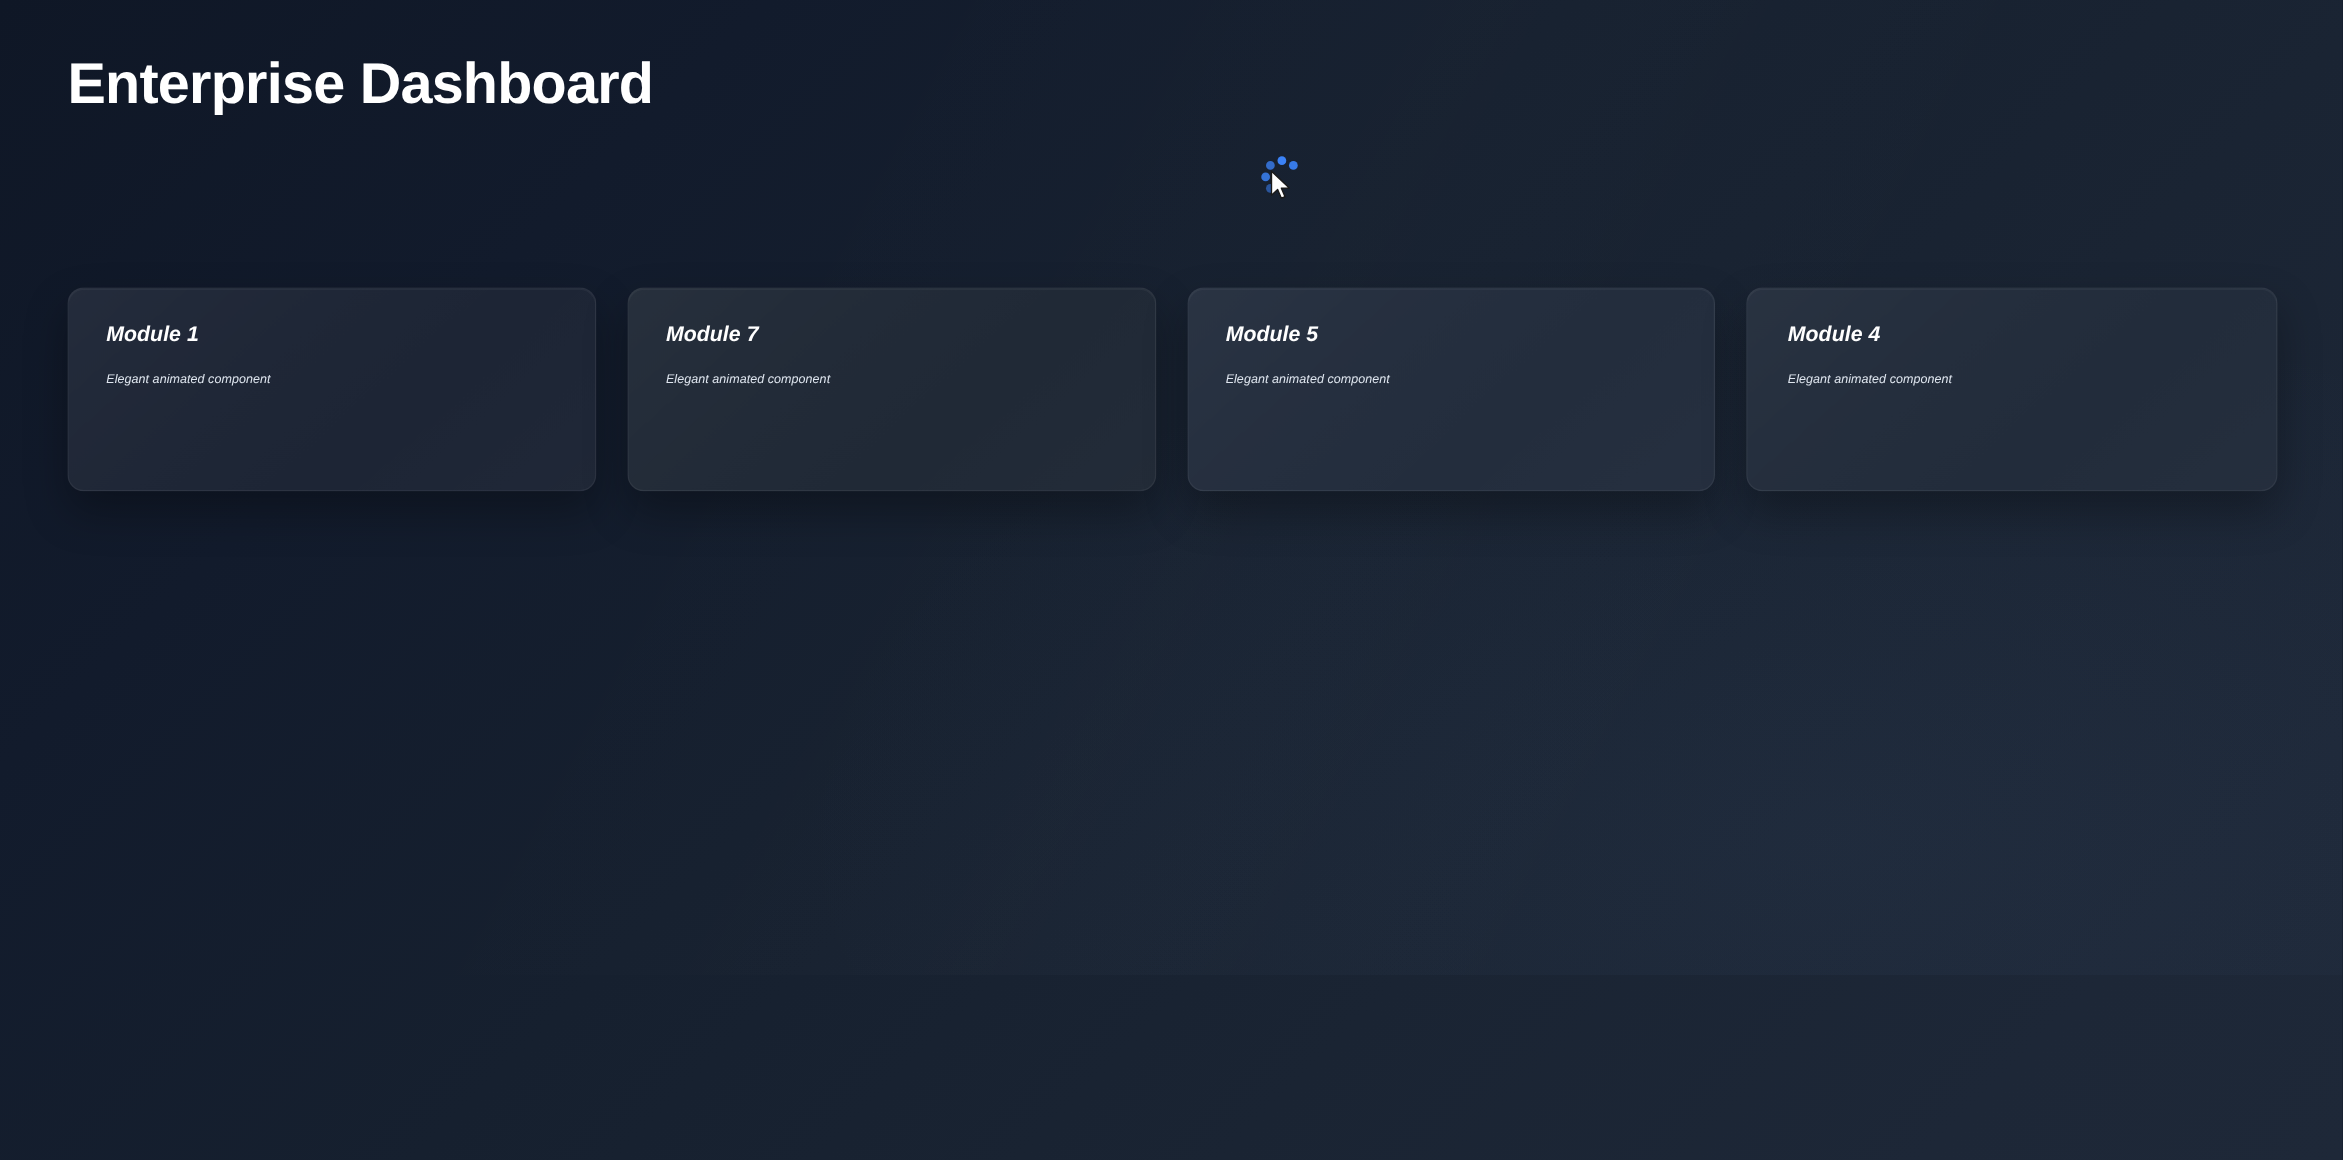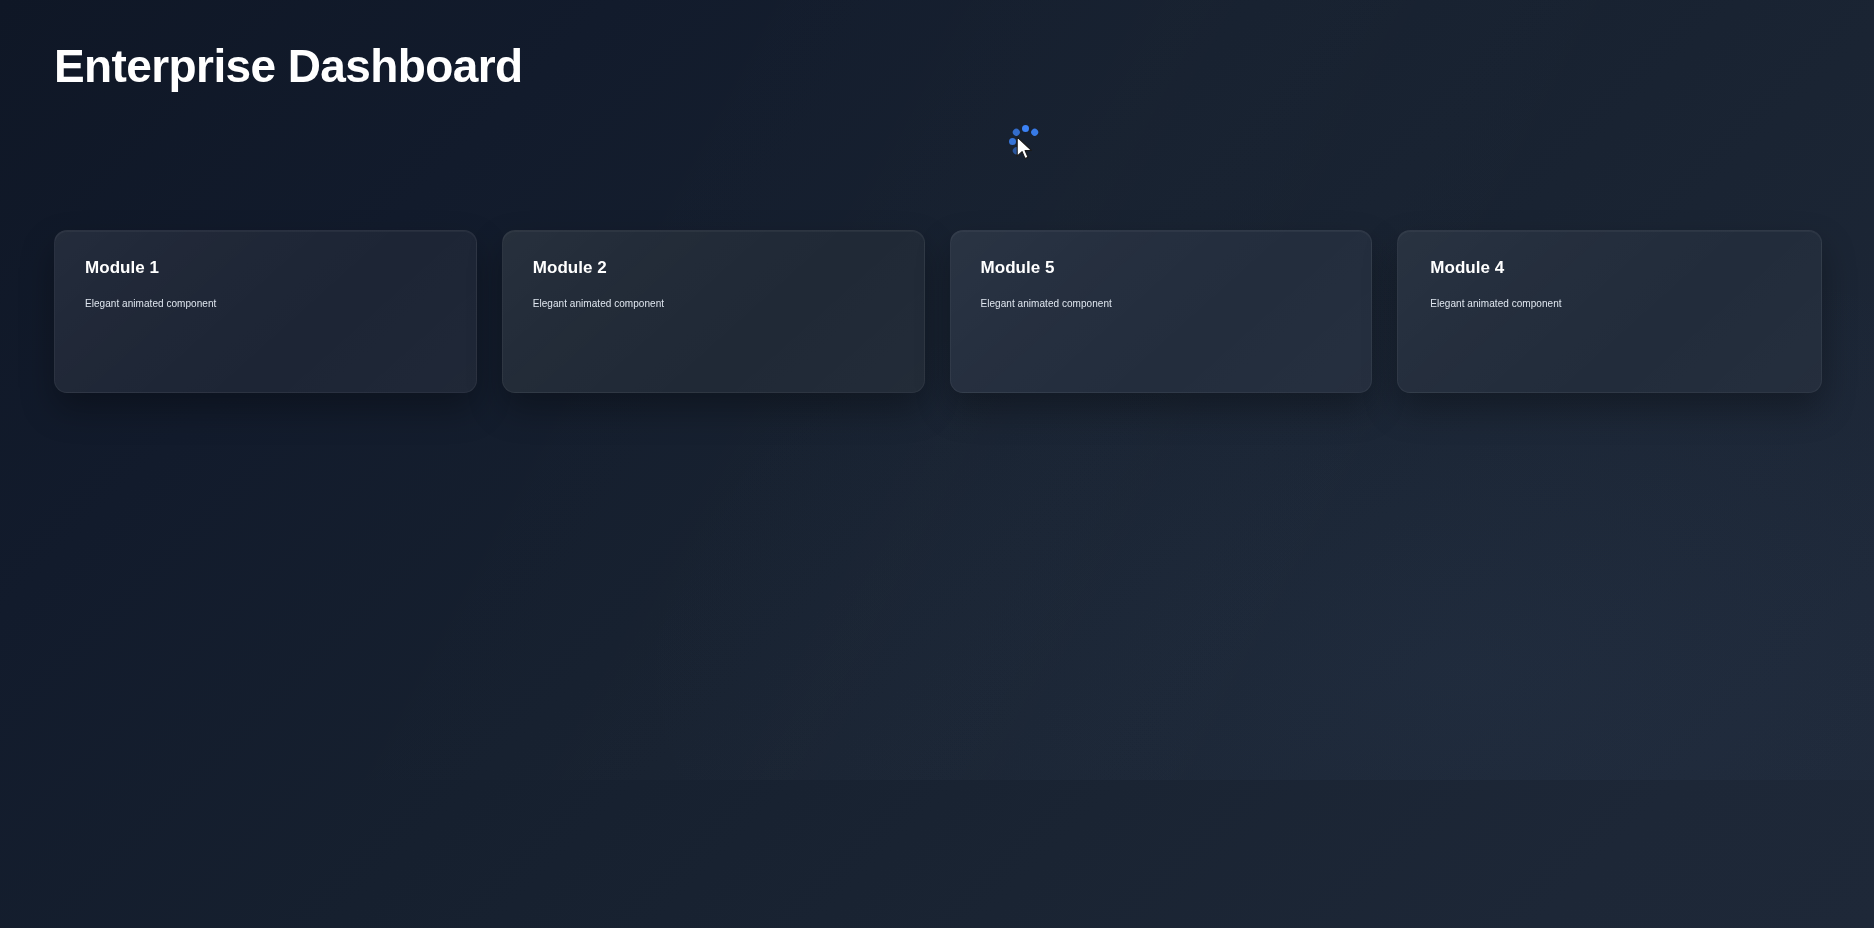--- a/index.html
+++ b/index.html
@@ -135,20 +135,21 @@
     background-image: linear-gradient(138deg,
       rgba(255,255,255,0.030) 0%,
       rgba(255,255,255,0.008) 38%,
       rgba(255,255,255,0.000) 62%,
       rgba(255,255,255,0.012) 100%);
     border: 1px solid rgba(255,255,255,0.055);
     box-shadow:
       0 16px 34px rgba(0,0,0,0.30),
       inset 0 1px 0 rgba(255,255,255,0.045);
     overflow: hidden;
+    font-style: italic;
   }
 
   .card-1 { background-color: #1d2535; }
   .card-2 { background-color: #202936; }
   .card-3 { background-color: #232d3d; }
   .card-4 { background-color: #222c3b; padding-left: 32px; }
 
   .card-title {
     font-size: 17px;
     font-weight: 700;
@@ -192,21 +193,21 @@
   </svg>
 
   <div class="card-grid">
 
     <div class="card card-1">
       <div class="card-title">Module 1</div>
       <div class="card-desc">Elegant animated component</div>
     </div>
 
     <div class="card card-2">
-      <div class="card-title">Module 2</div>
+      <div class="card-title">Module 7</div>
       <div class="card-desc">Elegant animated component</div>
     </div>
 
     <div class="card card-3">
       <div class="card-title">Module 5</div>
       <div class="card-desc">Elegant animated component</div>
     </div>
 
     <div class="card card-4">
       <div class="card-title">Module 4</div>

